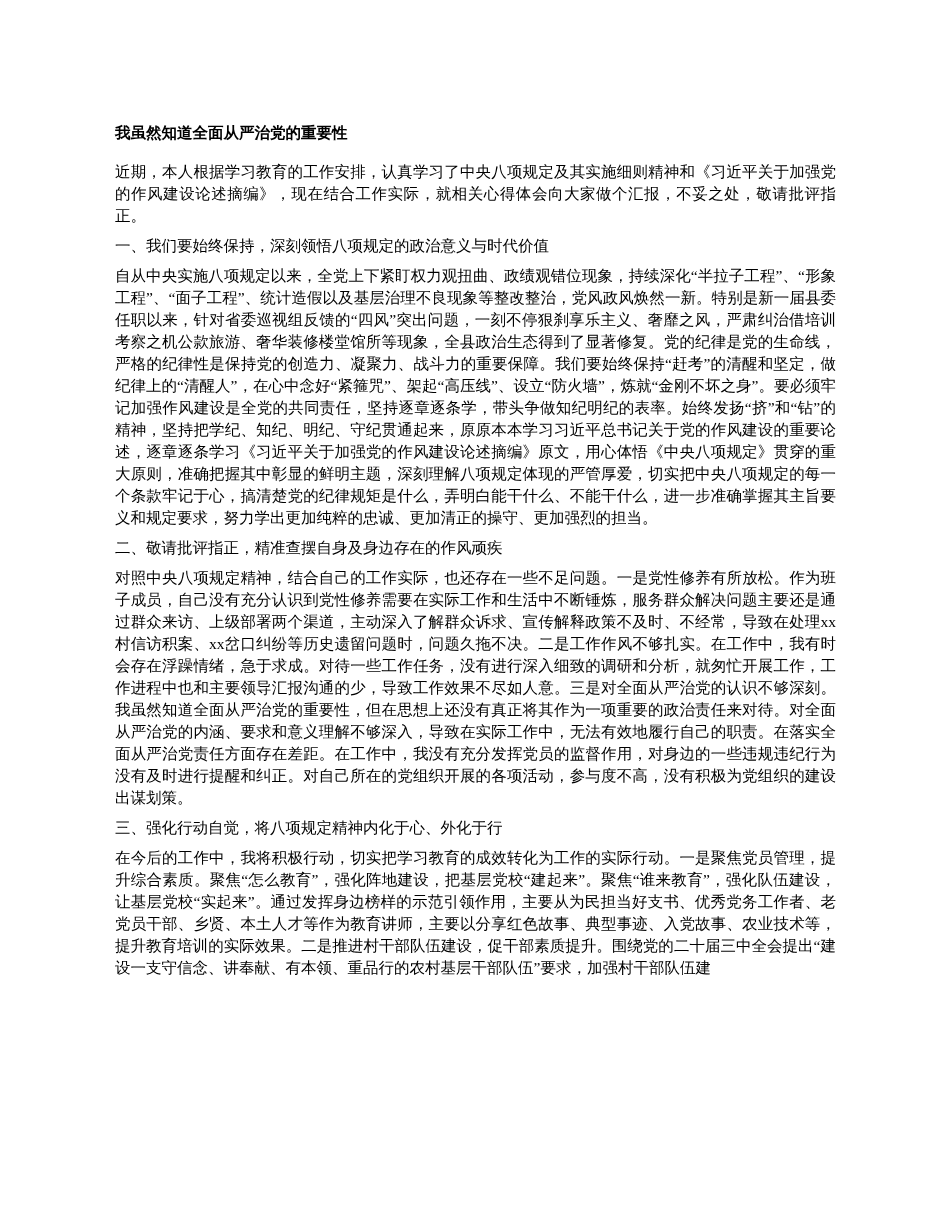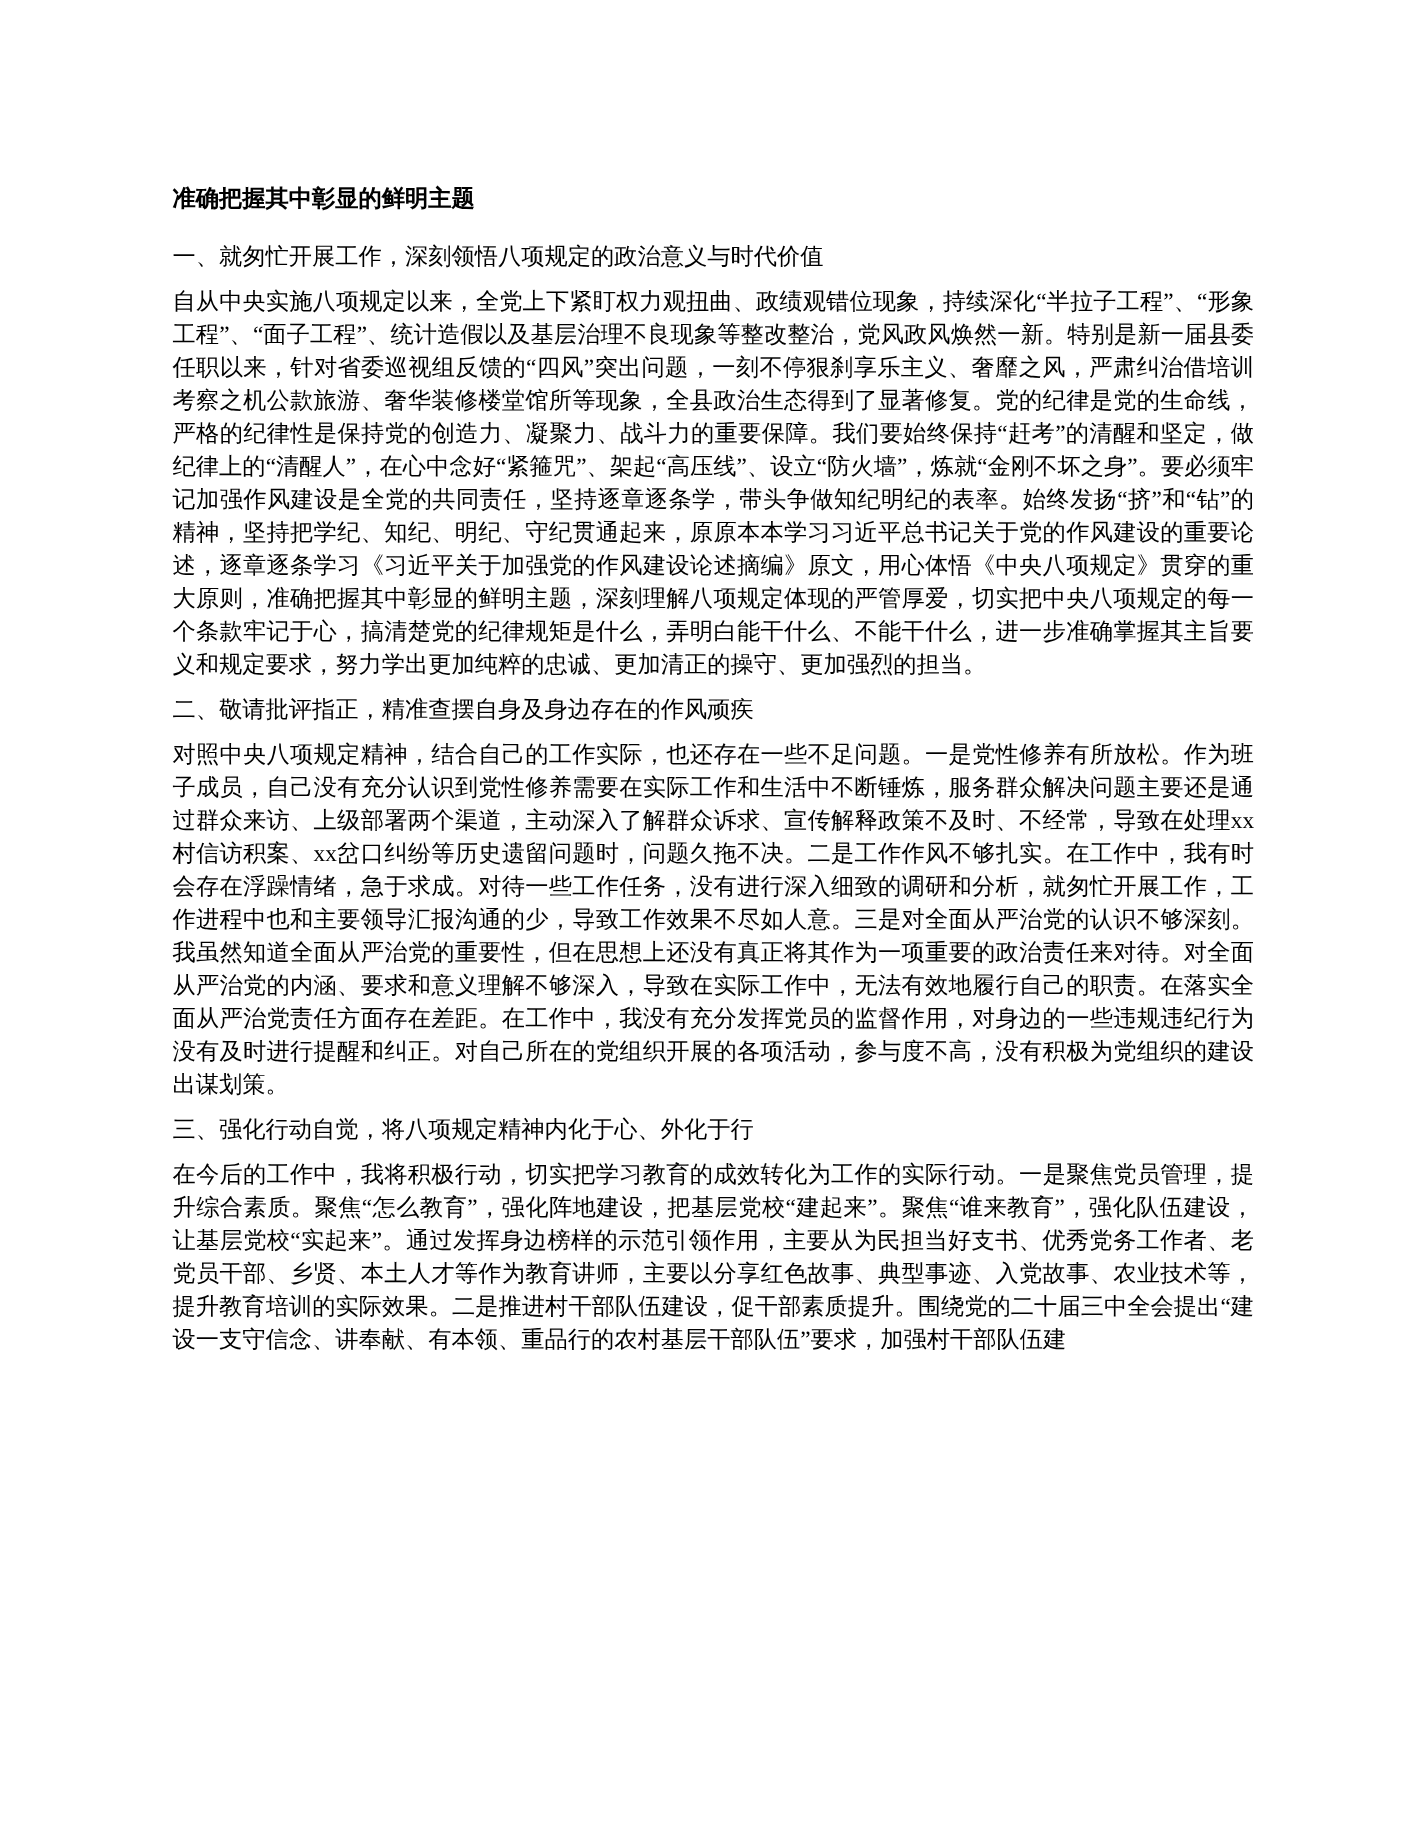--- a/index.html
+++ b/index.html
@@ -37,22 +37,23 @@
     text-align: left;
   }
   .seg-bold {
     font-weight: normal;
   }
 </style>
 </head>
 <body>
 
 <div class="page">
-  <h1 class="title">准确把握其中彰显的鲜明主题</h1>
+  <h1 class="title">我虽然知道全面从严治党的重要性</h1>
   <div id="doc-body">
-      <p class="heading"><span>一、就匆忙开展工作，深刻领悟八项规定的政治意义与时代价值</span></p>
+      <p class="paragraph"><span>近期，本人根据学习教育的工作安排，认真学习了中央八项规定及其实施细则精神和《习近平关于加强党的作风建设论述摘编》，现在结合工作实际，就相关心得体会向大家做个汇报，不妥之处，敬请批评指正。</span></p>
+      <p class="heading"><span>一、我们要始终保持，深刻领悟八项规定的政治意义与时代价值</span></p>
       <p class="paragraph"><span>自从中央实施八项规定以来，全党上下紧盯权力观扭曲、政绩观错位现象，持续深化“半拉子工程”、“形象工程”、“面子工程”、统计造假以及基层治理不良现象等整改整治，党风政风焕然一新。特别是新一届县委任职以来，针对省委巡视组反馈的“四风”突出问题，一刻不停狠刹享乐主义、奢靡之风，严肃纠治借培训考察之机公款旅游、奢华装修楼堂馆所等现象，全县政治生态得到了显著修复。党的纪律是党的生命线，严格的纪律性是保持党的创造力、凝聚力、战斗力的重要保障。我们要始终保持“赶考”的清醒和坚定，做纪律上的“清醒人”，在心中念好“紧箍咒”、架起“高压线”、设立“防火墙”，炼就“金刚不坏之身”。要必须牢记加强作风建设是全党的共同责任，坚持逐章逐条学，带头争做知纪明纪的表率。始终发扬“挤”和“钻”的精神，坚持把学纪、知纪、明纪、守纪贯通起来，原原本本学习习近平总书记关于党的作风建设的重要论述，逐章逐条学习《习近平关于加强党的作风建设论述摘编》原文，用心体悟《中央八项规定》贯穿的重大原则，准确把握其中彰显的鲜明主题，深刻理解八项规定体现的严管厚爱，切实把中央八项规定的每一个条款牢记于心，搞清楚党的纪律规矩是什么，弄明白能干什么、不能干什么，进一步准确掌握其主旨要义和规定要求，努力学出更加纯粹的忠诚、更加清正的操守、更加强烈的担当。</span></p>
       <p class="heading"><span>二、敬请批评指正，精准查摆自身及身边存在的作风顽疾</span></p>
       <p class="paragraph"><span>对照中央八项规定精神，结合自己的工作实际，也还存在一些不足问题。</span><span class="seg-bold">一是党性修养有所放松。</span><span>作为班子成员，自己没有充分认识到党性修养需要在实际工作和生活中不断锤炼，服务群众解决问题主要还是通过群众来访、上级部署两个渠道，主动深入了解群众诉求、宣传解释政策不及时、不经常，导致在处理xx村信访积案、xx岔口纠纷等历史遗留问题时，问题久拖不决。</span><span class="seg-bold">二是工作作风不够扎实。</span><span>在工作中，我有时会存在浮躁情绪，急于求成。对待一些工作任务，没有进行深入细致的调研和分析，就匆忙开展工作，工作进程中也和主要领导汇报沟通的少，导致工作效果不尽如人意。</span><span class="seg-bold">三是</span><span>对全面从严治党的认识不够深刻。我虽然知道全面从严治党的重要性，但在思想上还没有真正将其作为一项重要的政治责任来对待。对全面从严治党的内涵、要求和意义理解不够深入，导致在实际工作中，无法有效地履行自己的职责。在落实全面从严治党责任方面存在差距。在工作中，我没有充分发挥党员的监督作用，对身边的一些违规违纪行为没有及时进行提醒和纠正。对自己所在的党组织开展的各项活动，参与度不高，没有积极为党组织的建设出谋划策。</span></p>
       <p class="heading"><span>三、强化行动自觉，将八项规定精神内化于心、外化于行</span></p>
       <p class="paragraph"><span>在今后的工作中，我将积极行动，切实把学习教育的成效转化为工作的实际行动。</span><span class="seg-bold">一是聚焦党员管理，提升综合素质。</span><span>聚焦“怎么教育”，强化阵地建设，把基层党校“建起来”。聚焦“谁来教育”，强化队伍建设，让基层党校“实起来”。通过发挥身边榜样的示范引领作用，主要从为民担当好支书、优秀党务工作者、老党员干部、乡贤、本土人才等作为教育讲师，主要以分享红色故事、典型事迹、入党故事、农业技术等，提升教育培训的实际效果。</span><span class="seg-bold">二是推进村干部队伍建设，促干部素质提升。</span><span>围绕党的二十届三中全会提出“建设一支守信念、讲奉献、有本领、重品行的农村基层干部队伍”要求，加强村干部队伍建</span></p>
     </div>
 </div>
 
 </body></html>

